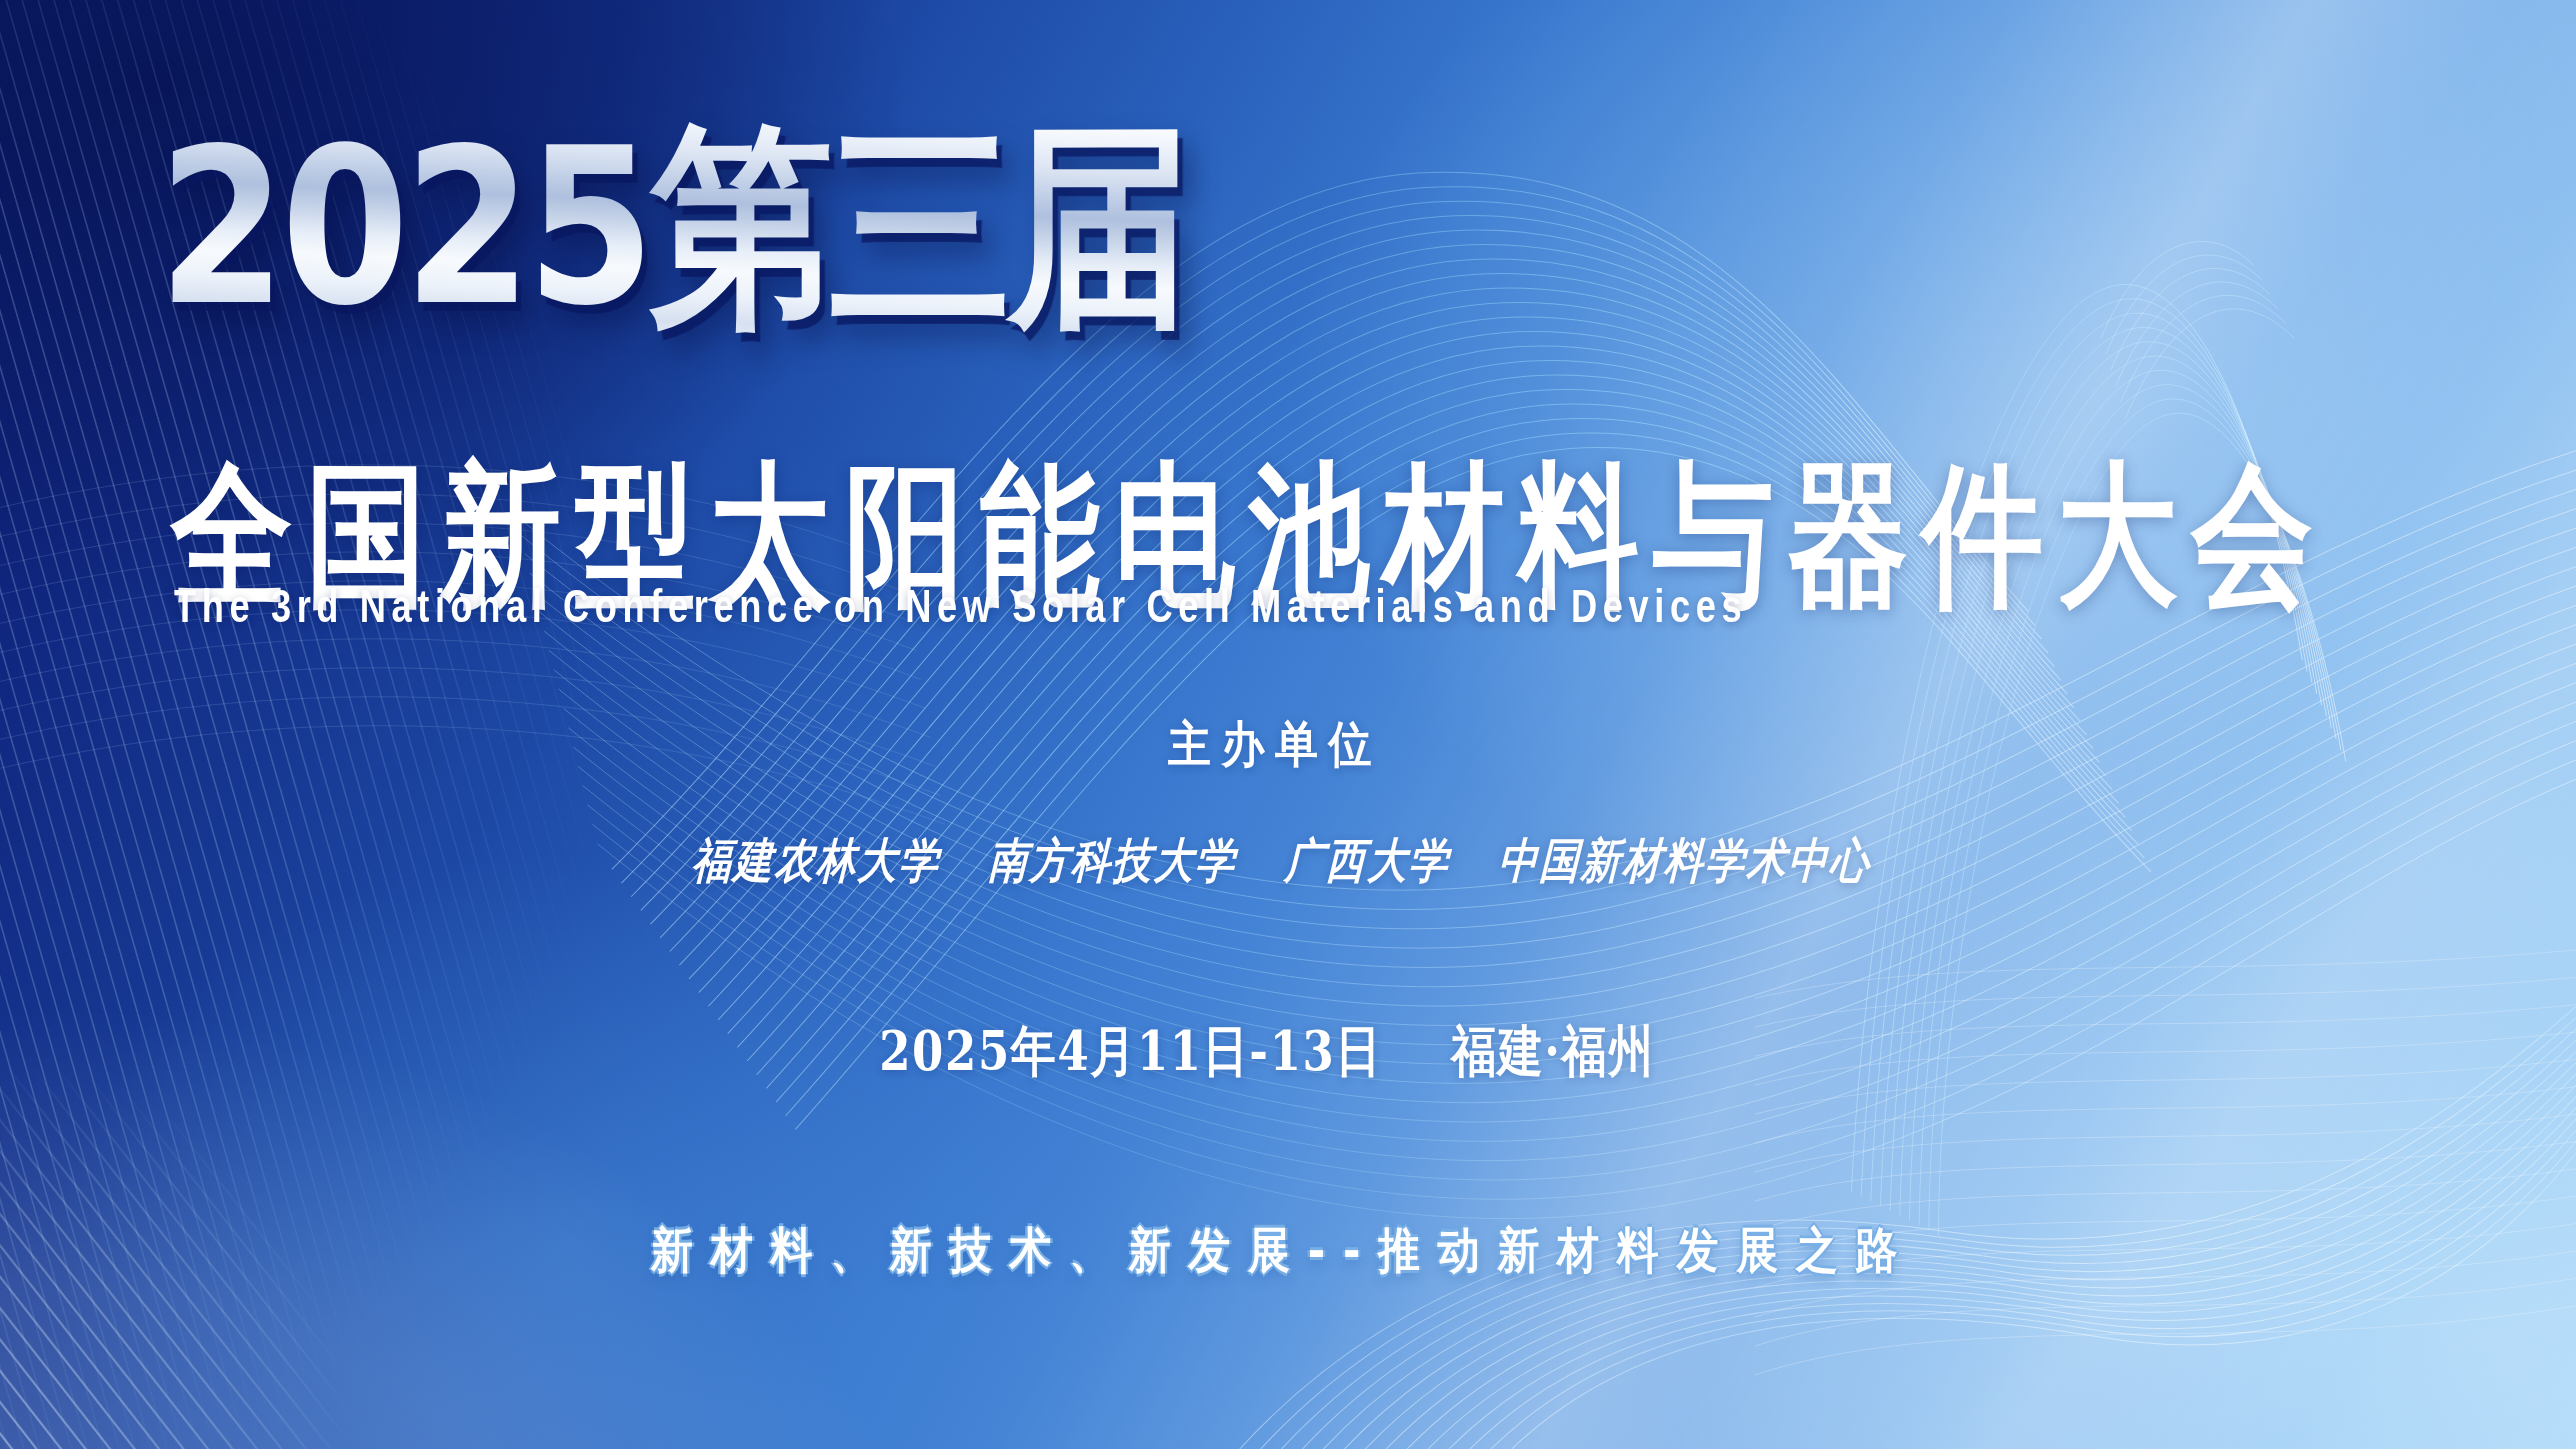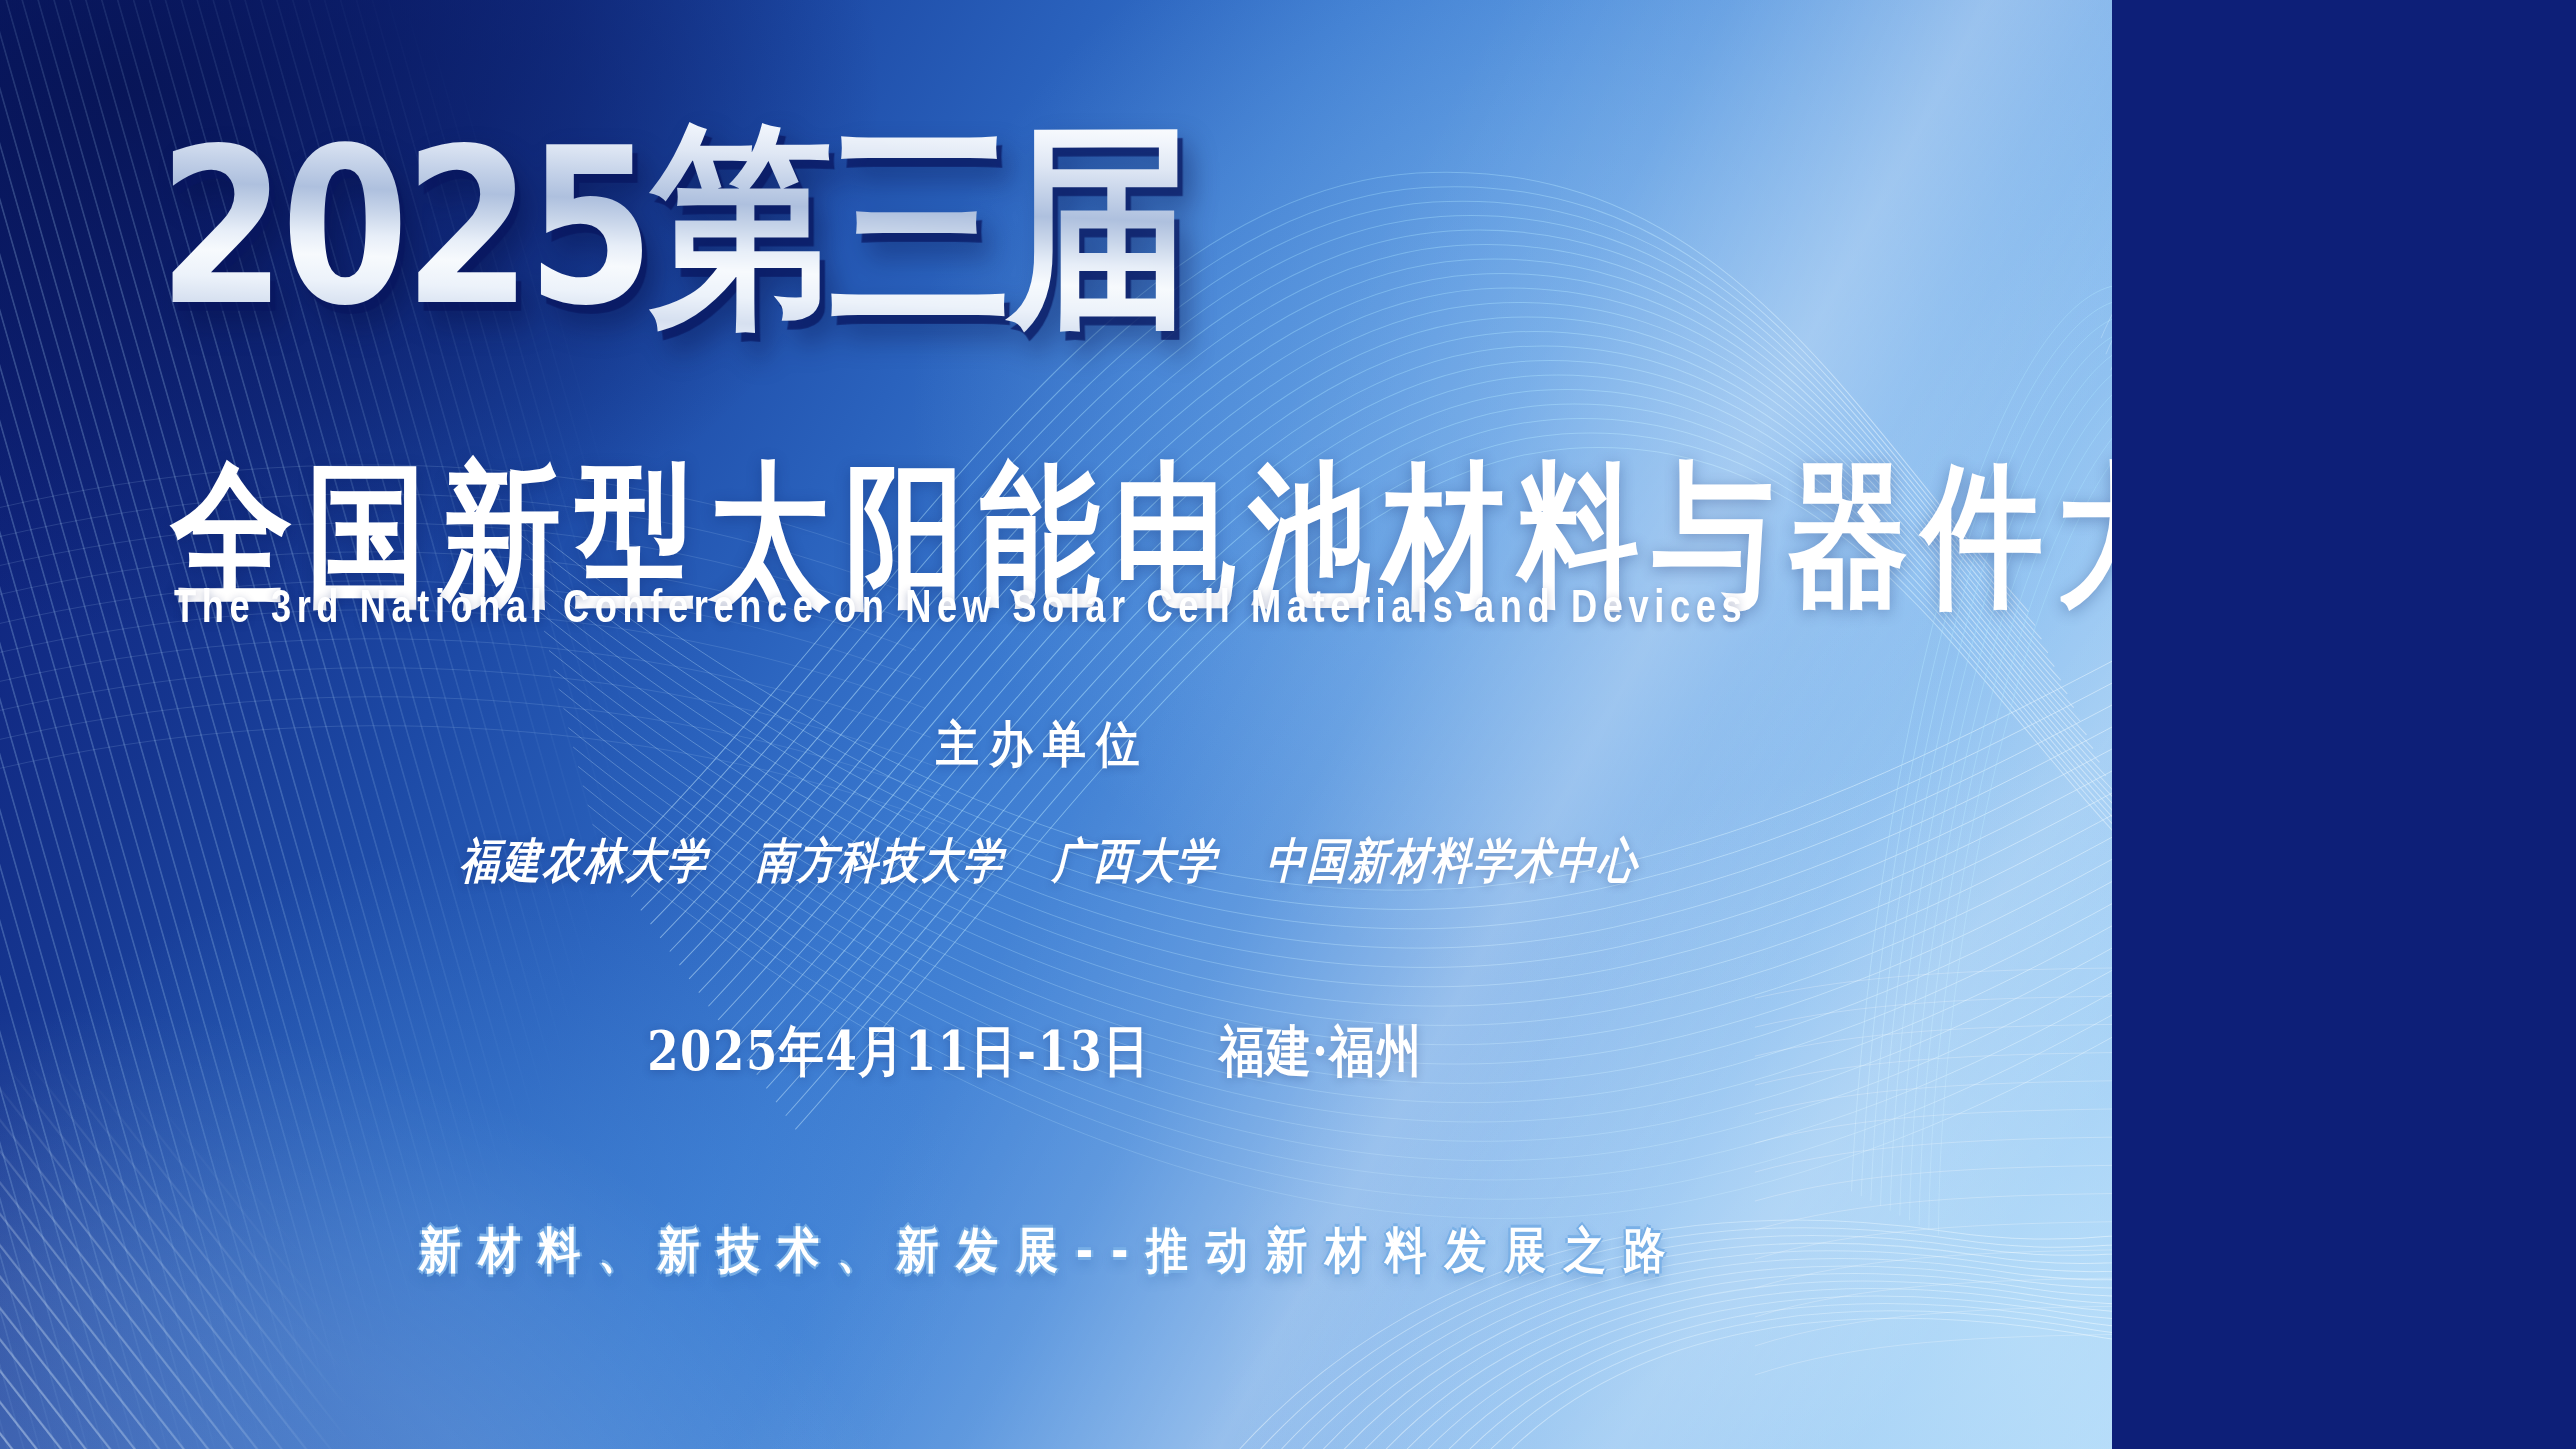--- a/index.html
+++ b/index.html
@@ -1,21 +1,21 @@
 <!DOCTYPE html>
 <html style="font-size:13px"><head>
 <meta charset="utf-8">
 <title>Conference Banner</title>
 <style>
   html,body{margin:0;padding:0;background:#0d1f78;}
   *{box-sizing:border-box;}
 
   #stage{
     position:relative;
-    width:2112px;
+    width:2576px;
     height:1449px;
     overflow:hidden;
     font-family:"Liberation Sans", sans-serif;
     background:#ec4899;
   }
 
   
   .bg{position:absolute;inset:0;}
 
   

